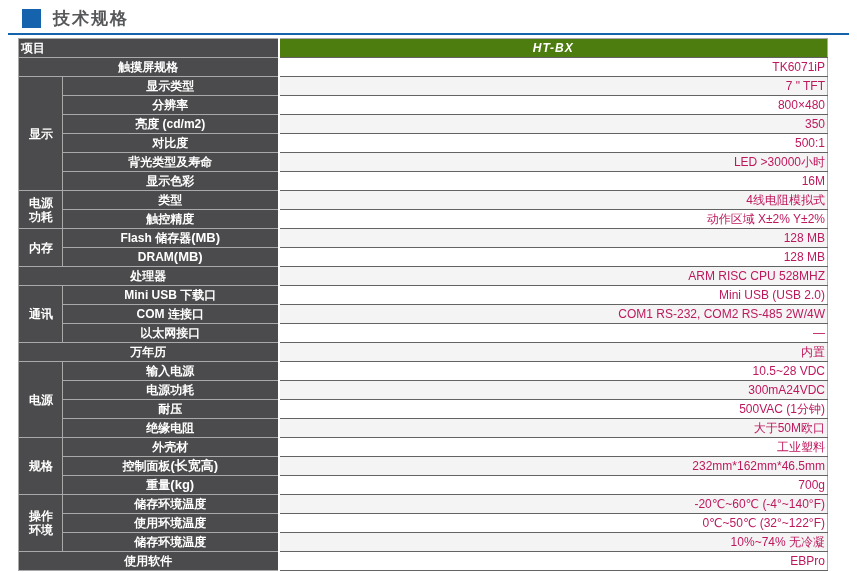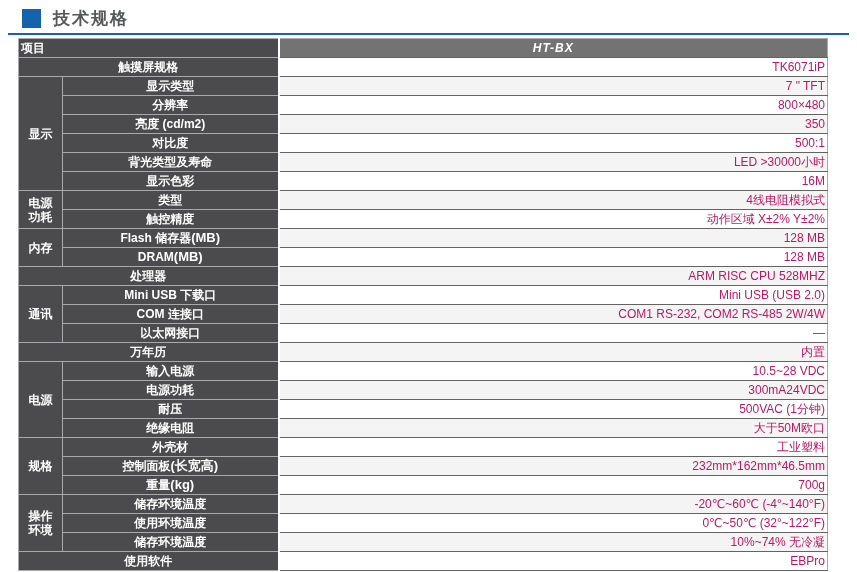--- a/index.html
+++ b/index.html
@@ -18,28 +18,28 @@
   
   table.spec { border-collapse:collapse; table-layout:fixed;
     margin:3px 0 0 18px; width:809px; }
   col.c-group { width:44px; }
   col.c-label { width:216px; }
   col.c-value { width:549px; }
   td { height:19px; padding:0 2px; font-size:12px; line-height:13px;
     overflow:hidden; white-space:nowrap; }
   td.dark { background:#4b4b4d; color:#ffffff; font-weight:700;
     text-align:center; border:1px solid #a9a9a9; }
-  td.grp { white-space:normal; word-break:break-all; line-height:14px; padding:0 9px; }
+  td.grp { white-space:normal; word-break:break-all; line-height:14px; padding:0 9px;text-align:right; }
   td.left { text-align:left; }
   td.val { text-align:right; color:#be185d;
     border-top:1px solid #636363; border-bottom:1px solid #636363;
     border-right:1px solid #a9a9a9; border-left:2px solid #ffffff; }
   tbody tr:nth-child(odd) td.val { background:#f4f4f4; }
   tbody tr:nth-child(even) td.val { background:#ffffff; }
-  td.product { background:#737373; color:#ffffff; font-weight:700;
+  td.product { background:#4d7c0f; color:#ffffff; font-weight:700;
     font-style:italic; text-align:center; letter-spacing:1px;
     border-top:1px solid #a9a9a9; border-bottom:1px solid #636363;
     border-right:1px solid #a9a9a9; border-left:2px solid #ffffff; }
   .sm { font-size:13px; font-weight:700; }
 </style>
 </head>
 <body>
 
 <div class="page">
 

